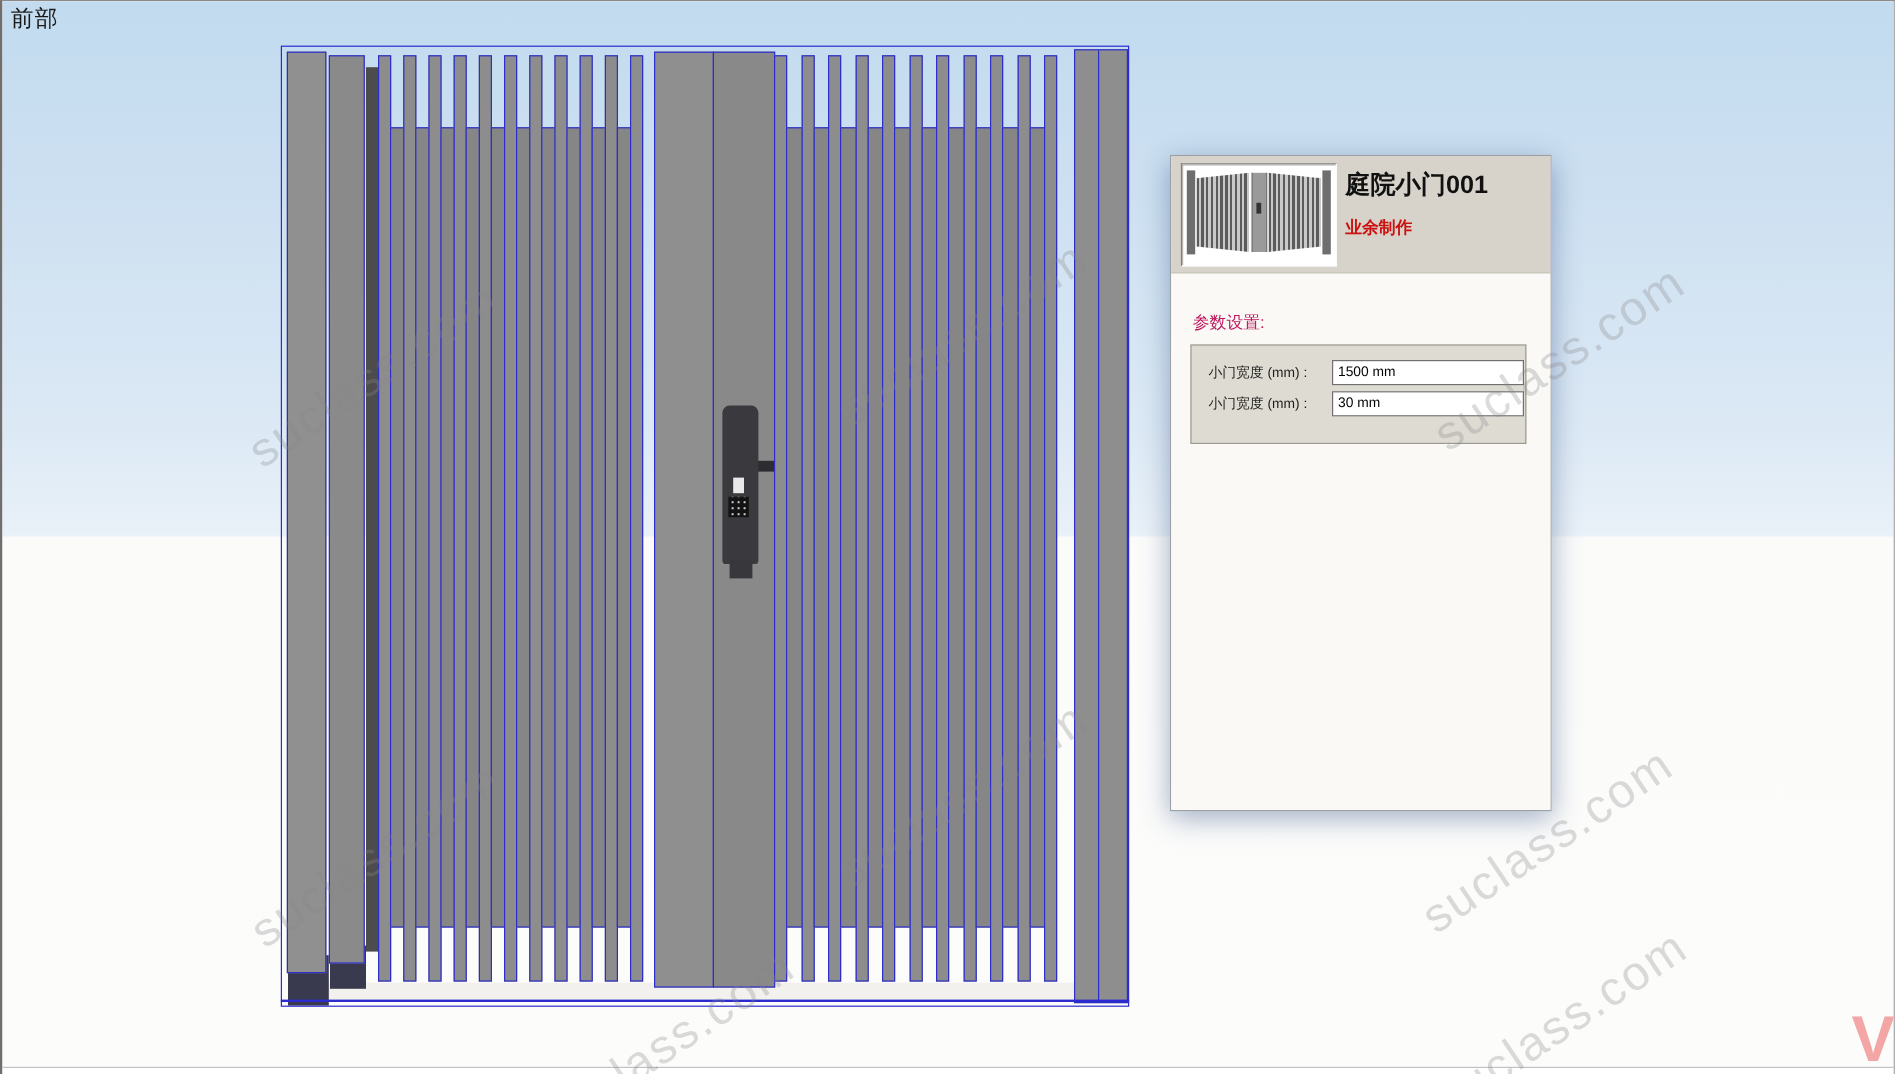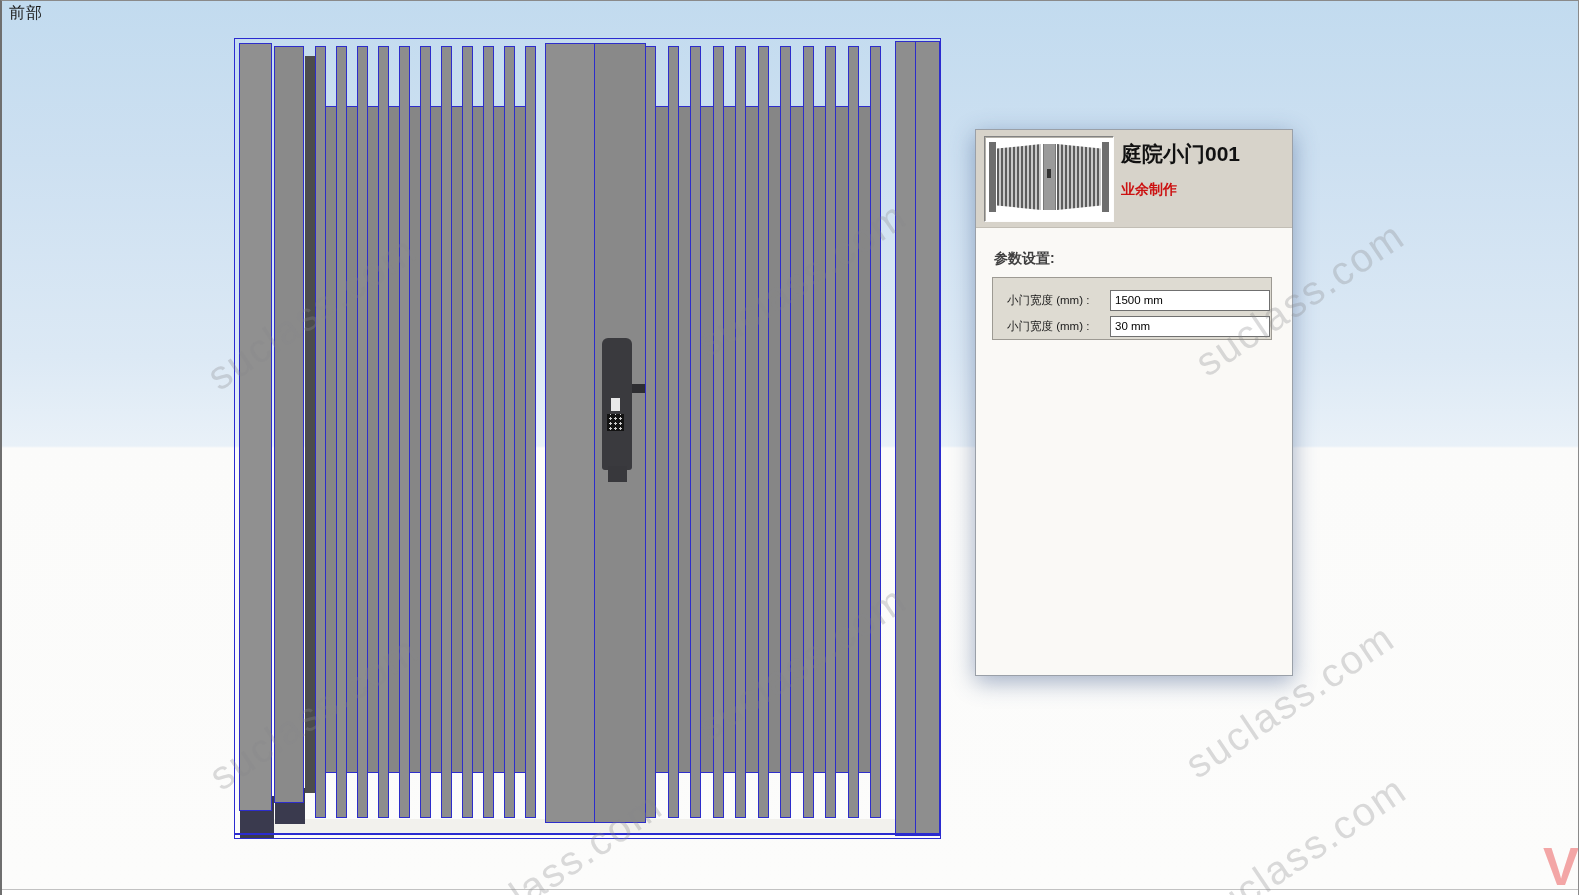--- a/index.html
+++ b/index.html
@@ -2,21 +2,21 @@
 <html><head>
 <meta charset="utf-8">
 <style>
   html,body{margin:0;padding:0;background:#d8d8d8;font-family:"Liberation Sans",sans-serif;}
   #stage{position:relative;width:1579px;height:895px;overflow:hidden;background:#fff;
          border-top:1px solid #8a8a8a;border-left:2px solid #6f6f6f;border-right:1px solid #8a8a8a;box-sizing:border-box;}
   
   #viewport{position:absolute;inset:0;height:888px;
     background:linear-gradient(180deg,#c2dbef 0%,#cde0f1 18%,#dce9f5 40%,#e9f1f8 50.1%,#fbfbfa 50.35%,#fcfcfb 100%);}
   #viewport-bottom{position:absolute;left:0;top:888px;width:100%;height:7px;background:#ffffff;border-top:1px solid #c2c2c2;}
-  #view-label{position:absolute;left:7px;top:2px;font-size:16px;color:#1a1a1a;letter-spacing:1px;}
+  #view-label{position:absolute;left:7px;top:2px;font-size:19px;color:#1a1a1a;letter-spacing:1px;}
   
   #gate{position:absolute;left:232px;top:37px;width:707px;height:801px;}
   .selbox{position:absolute;inset:0;border:1px solid #2b2bd0;}
   .blue{border:1px solid #2d2dcb;box-sizing:border-box;}
   .abs{position:absolute;}
   #ground-shadow{position:absolute;left:18px;top:781px;width:676px;height:16px;background:#f2f1ed;}
   #ground-line{position:absolute;left:0;top:795px;width:100%;height:2px;background:#2b2bd0;}
   .post{background:#909090;}
   .postfoot{background:#3a3a4e;}
   .darkpanel{background:#4c4c4c;}
@@ -53,22 +53,22 @@
   .mini-door{position:absolute;top:7px;height:66px;width:44px;
      background:repeating-linear-gradient(90deg,#5c5c5c 0 2px,#c9c9c9 2px 4px);}
   #mini-left{left:12px;clip-path:polygon(0 7%,100% 0,100% 100%,0 93%);}
   #mini-right{right:12px;clip-path:polygon(0 0,100% 7%,100% 93%,0 100%);}
   #mini-stile{position:absolute;left:58px;top:7px;width:11px;height:66px;background:#9a9a9a;border-left:1px solid #777;border-right:1px solid #777;}
   #mini-lock{position:absolute;left:62px;top:32px;width:4px;height:9px;background:#333;}
   .mini-post{position:absolute;top:5px;width:7px;height:70px;background:#6e6e6e;}
   #component-name{position:absolute;left:145px;top:10px;font-size:21px;font-weight:bold;color:#111;}
   #component-author{position:absolute;left:145px;top:51px;font-size:14px;font-weight:bold;color:#cc1111;}
   #dlg-content{flex:1 1 auto;position:relative;background:#faf9f6;}
-  #params-heading{margin:22px 0 0 18px;font-size:14px;font-weight:bold;color:#404040;}
-  #groupbox{margin:9px 20px 0 16px;border:1px solid #9d9a93;background:#dedbd2;padding:9px 7px 0 7px;}
+  #params-heading{margin:32px 0 0 18px;font-size:14px;font-weight:normal;color:#be185d;}
+  #groupbox{margin:9px 20px 0 16px;border:1px solid #9d9a93;background:#dedbd2;padding:9px 7px 20px 7px;}
   .param-row{display:flex;align-items:center;height:26px;}
   .param-label{width:103px;padding-left:7px;font-size:11.5px;color:#1c1c1c;flex:0 0 auto;white-space:nowrap;}
   .param-input{flex:1 1 auto;height:17px;font-size:11.5px;font-family:"Liberation Sans",sans-serif;
                border:1px solid #707070;background:#fff;padding:1px 0 1px 4px;color:#000;}
   #dlg-footer{flex:0 0 auto;height:27px;background:#d9d5cc;border-top:1px solid #b7b4ab;
               display:flex;align-items:center;justify-content:center;}
   #apply-btn{width:40px;height:20px;font-size:12px;font-family:"Liberation Sans",sans-serif;color:#8c8c8c;
              background:#e2dfd7;text-shadow:1px 1px 0 #fff;
              border-top:1px solid #fbfaf7;border-left:1px solid #fbfaf7;
              border-right:1px solid #5f5d57;border-bottom:1px solid #5f5d57;

